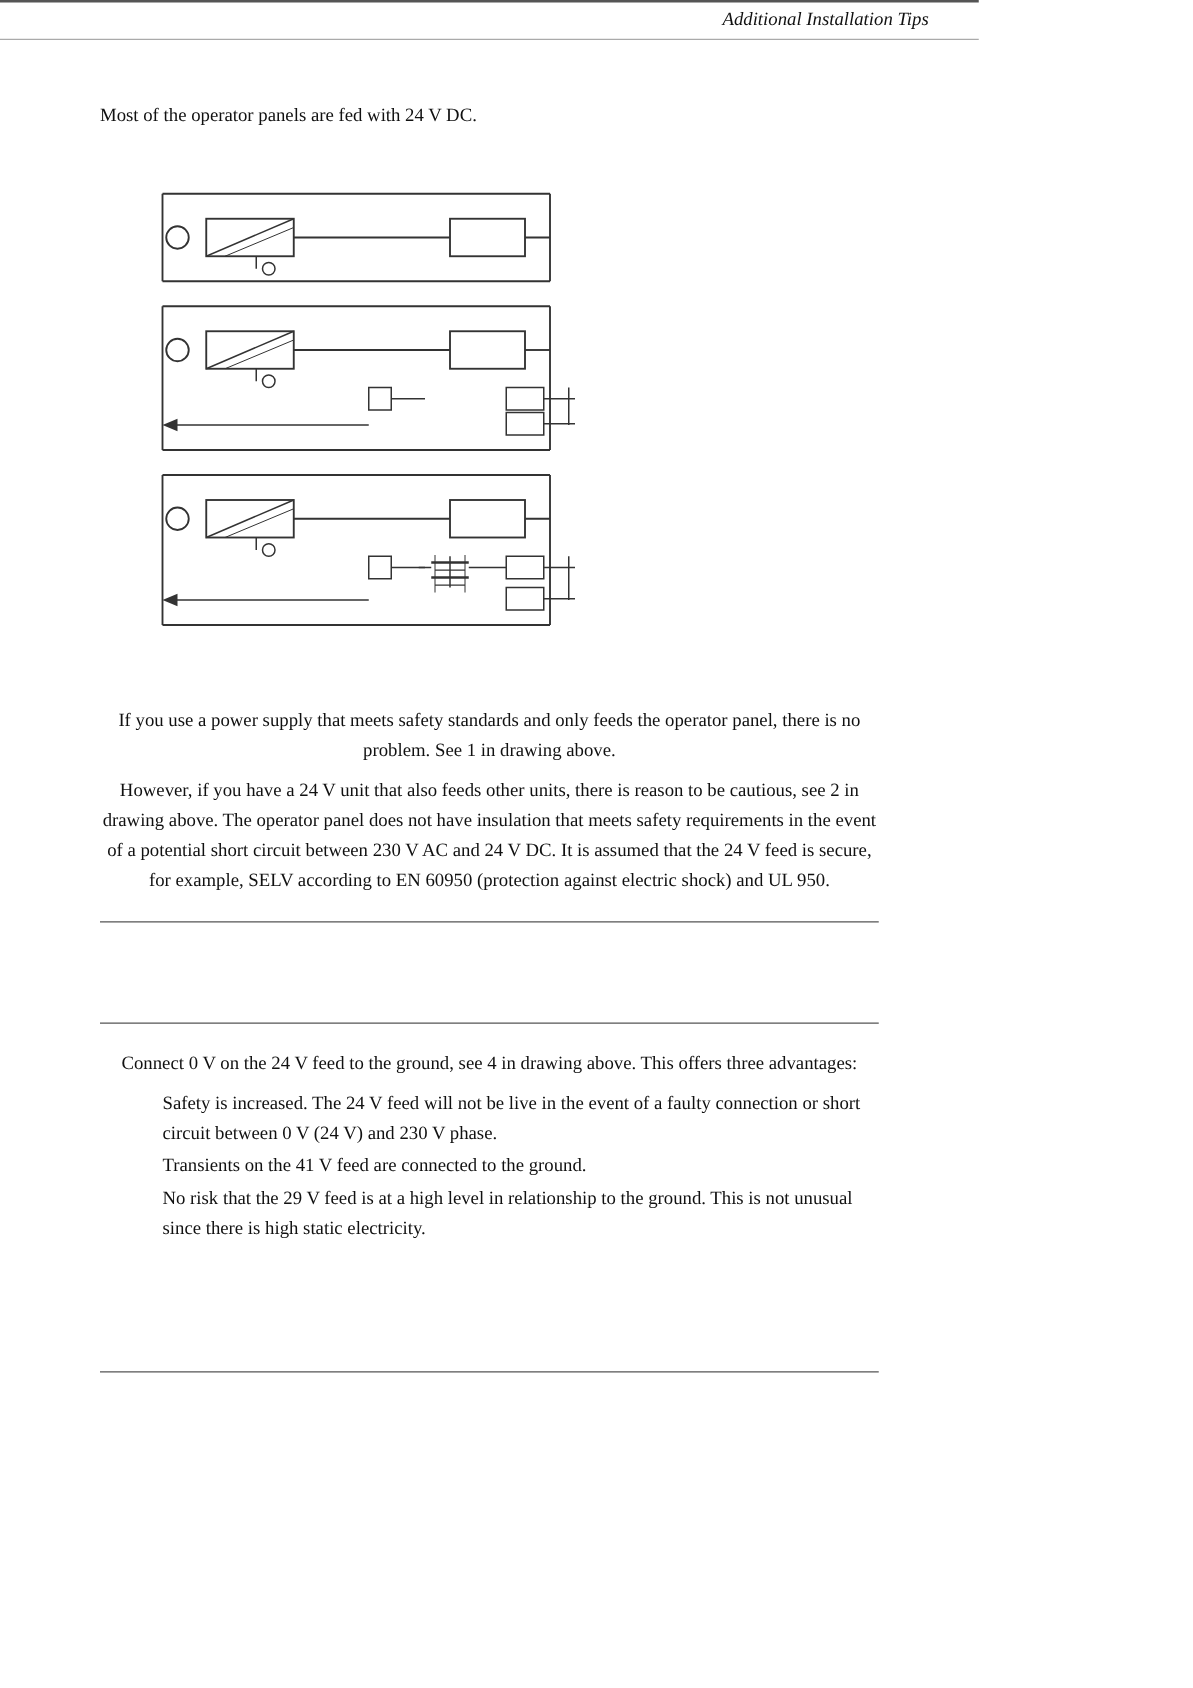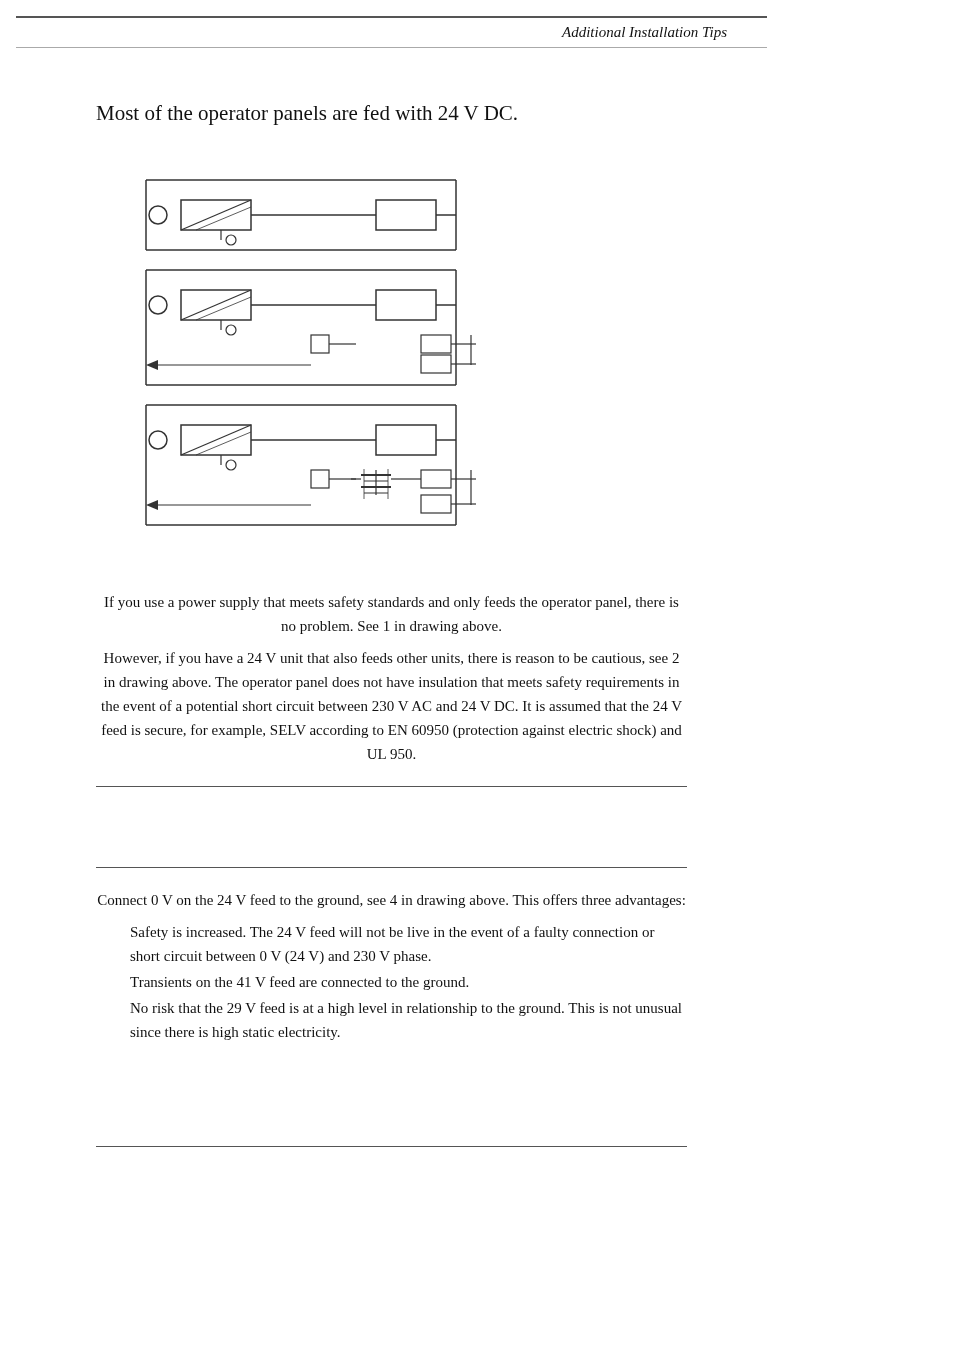--- a/index.html
+++ b/index.html
@@ -8,21 +8,21 @@
       min-height: 1350px;
       background: #fff;
       font-family: Georgia, 'Times New Roman', serif;
       font-size: 15px;
       color: #111;
     }
 
     .page-wrapper {
       width: 783px;
       min-height: 1350px;
-      padding: 16px;
+      padding: 0;
       position: relative;
     }
 
     
     .page-header {
       border-top: 2px solid #555;
       border-bottom: 1px solid #aaa;
       padding: 6px 40px 6px 40px;
       display: flex;
       justify-content: flex-end;
@@ -36,21 +36,21 @@
       color: #111;
     }
 
     
     .main-content {
       padding: 30px 80px 20px 80px;
     }
 
     .intro-text {
       margin-bottom: 20px;
-      font-size: 21px;
+      font-size: 15px;
       line-height: 1.5;
     }
 
     
     .diagram-container {
       margin: 10px 0 20px 0;
       border: none;
     }
 
     .diagram-svg {
@@ -67,21 +67,21 @@
       text-align: center;
     }
 
     .section-divider {
       border: none;
       border-top: 1px solid #555;
       margin: 20px 0;
     }
 
     .bullet-section {
-      margin-left: 34px;
+      margin-left: 50px;
       margin-top: 6px;
     }
 
     .bullet-item {
       font-size: 15px;
       line-height: 1.6;
       margin-bottom: 2px;
     }
 
     .spacer {

